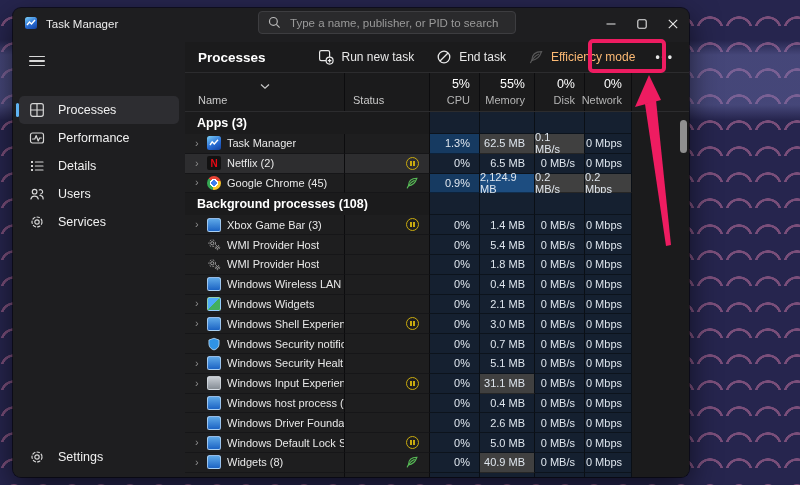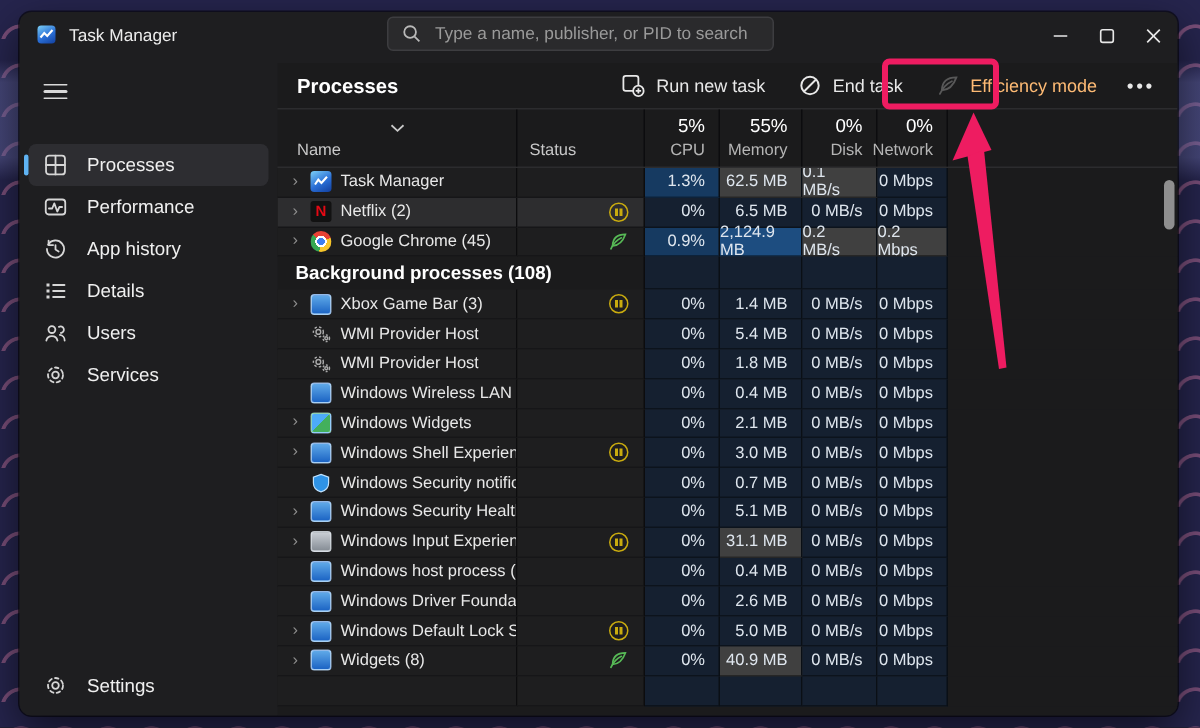--- a/index.html
+++ b/index.html
@@ -8,21 +8,21 @@
     font-family: "Liberation Sans", "DejaVu Sans", sans-serif;
     background-color:#26254e;
     background-image:
       linear-gradient(180deg, rgba(120,125,190,0) 40px, rgba(120,125,190,.38) 55px, rgba(120,125,190,.38) 105px, rgba(120,125,190,0) 120px),
       radial-gradient(circle at 14px 30px, rgba(0,0,0,0) 11px, rgba(205,120,165,.5) 11.5px, rgba(205,120,165,.5) 13.5px, rgba(0,0,0,0) 14px);
     background-size: 100% 100%, 29px 26px;
     position:relative;
     -webkit-font-smoothing:antialiased;
   }
   .window {
-    position:absolute; left:13px; top:8px; width:772px; height:469px;
+    position:absolute; left:13px; top:8px; width:676px; height:469px;
     background:#1e1e20; border-radius:8px; overflow:hidden;
     box-shadow:0 10px 30px rgba(0,0,0,.6), 0 0 0 1px rgba(0,0,0,.55);
   }
   
   .titlebar { position:absolute; left:0; top:0; right:0; height:34px; }
   .app-icon {
     position:absolute; left:12px; top:9px; width:12px; height:12px; border-radius:2.5px;
     background:linear-gradient(150deg,#7cd0f7,#2a6fd6 55%,#123f9e);
   }
   .app-icon svg { position:absolute; left:1px; top:1px; }
@@ -167,30 +167,20 @@
             <svg width="16" height="16" viewBox="0 0 16 16" fill="none" stroke="#d6d6d6" stroke-width="1.2" stroke-linecap="round" stroke-linejoin="round">
               <rect x="1.5" y="3" width="13" height="10" rx="2"></rect>
               <polyline points="3.6,9 5.8,9 7.2,5.6 9.2,11 10.6,8 12.4,8"></polyline>
             </svg>
           </span>
           <span class="ni-label">Performance</span>
         </div>
         <div class="nav-item">
           <span class="ni-icon">
             <svg width="16" height="16" viewBox="0 0 16 16" fill="none" stroke="#d6d6d6" stroke-width="1.2" stroke-linecap="round" stroke-linejoin="round">
-              <path d="M3.1 5.1 A5.7 5.7 0 1 1 2.3 8"></path>
-              <polyline points="3.4,2.4 3.4,5.4 6.4,5.4"></polyline>
-              <polyline points="8,5.4 8,8.4 10.1,9.7"></polyline>
-            </svg>
-          </span>
-          <span class="ni-label">App history</span>
-        </div>
-        <div class="nav-item">
-          <span class="ni-icon">
-            <svg width="16" height="16" viewBox="0 0 16 16" fill="none" stroke="#d6d6d6" stroke-width="1.2" stroke-linecap="round" stroke-linejoin="round">
               <rect x="2" y="3" width="2" height="2" fill="#d6d6d6" stroke="none"></rect>
               <rect x="2" y="7" width="2" height="2" fill="#d6d6d6" stroke="none"></rect>
               <rect x="2" y="11" width="2" height="2" fill="#d6d6d6" stroke="none"></rect>
               <line x1="6.4" y1="4" x2="14" y2="4"></line>
               <line x1="6.4" y1="8" x2="14" y2="8"></line>
               <line x1="6.4" y1="12" x2="14" y2="12"></line>
             </svg>
           </span>
           <span class="ni-label">Details</span>
         </div>
@@ -288,20 +278,28 @@
           <span class="pct">0%</span>
           <span class="lbl">Disk</span>
         </div>
         <div class="th-val cw-net">
           <span class="pct">0%</span>
           <span class="lbl">Network</span>
         </div>
         <div class="th-rest"></div>
       </div>
     <div class="tbody" id="tableBody">
+        <div class="grow">
+          <div class="g-name">Apps (3)</div>
+          <div class="cell h0 cw-cpu"></div>
+          <div class="cell h0 cw-mem"></div>
+          <div class="cell h0 cw-disk"></div>
+          <div class="cell h0 cw-net"></div>
+          <div class="rest"></div>
+        </div>
         <div class="trow">
           <div class="c-name cw-name">
             <span class="chev">›</span>
             <div class="pi pi-taskmgr">
               <svg width="12" height="12" viewBox="0 0 12 12">
                 <polyline points="2,8 4.2,4.8 6.3,7 10,2.8" fill="none" stroke="#fff" stroke-width="1.4"></polyline>
               </svg>
             </div>
             <span class="row-label">Task Manager</span>
           </div>

